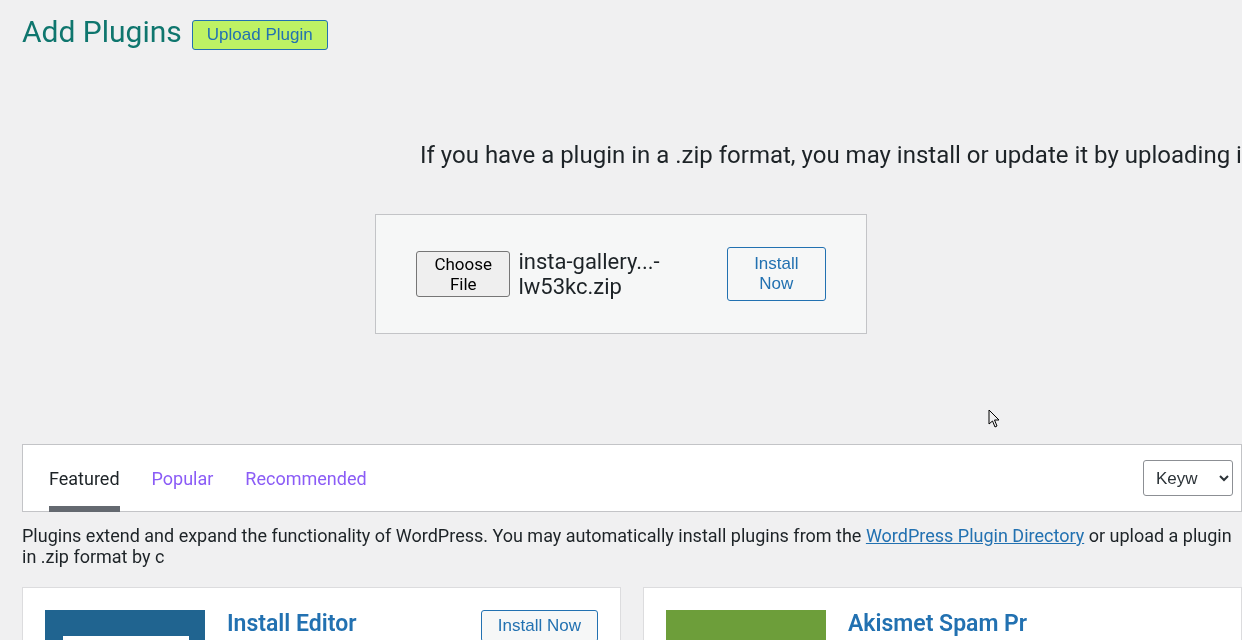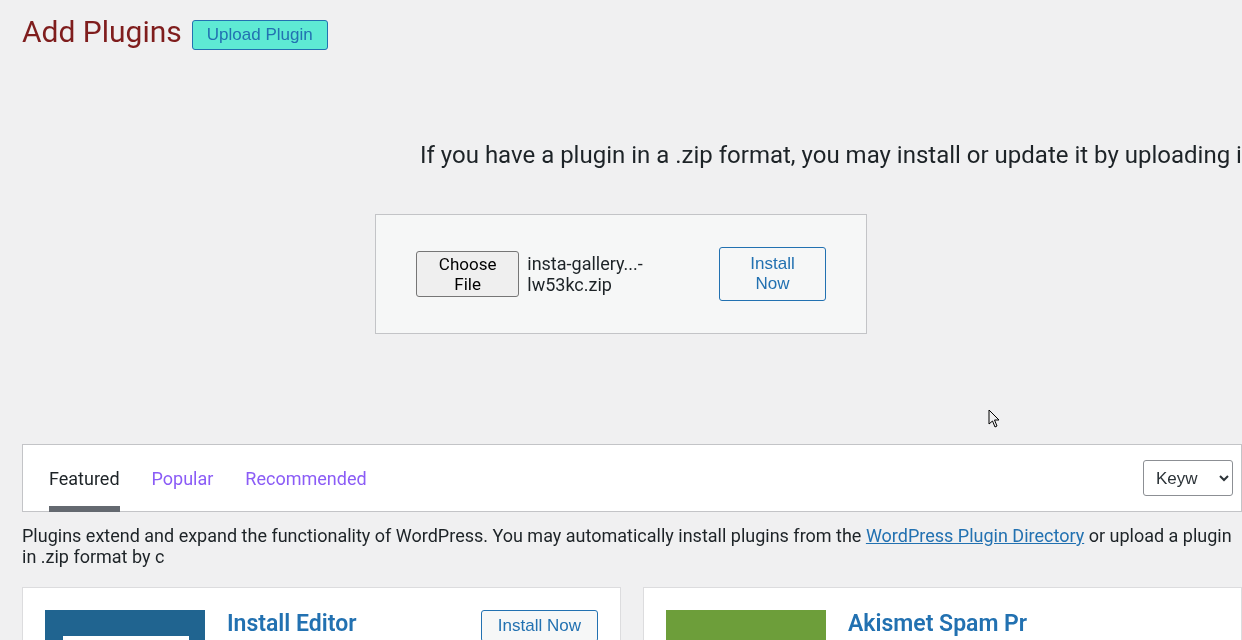--- a/index.html
+++ b/index.html
@@ -14,26 +14,26 @@
   }
   .header {
     display: flex;
     align-items: center;
     gap: 10px;
     padding: 12px 22px 0 22px;
   }
   .page-title {
     font-size: 30px;
     font-weight: 400;
-    color: #7f1d1d;
+    color: #0f766e;
     line-height: 1.3;
   }
   .upload-plugin-btn {
     border: 1px solid #2271b1;
-    background: #5eead4;
+    background: #bef264;
     color: #2271b1;
     font-size: 17px;
     padding: 4px 14px;
     cursor: pointer;
     border-radius: 3px;
     font-weight: 400;
     display: inline-block;
     margin-top: 6px;
   }
   .upload-description {
@@ -63,21 +63,21 @@
   .choose-file-btn {
     border: 1px solid #767676;
     background: #efefef;
     font-size: 17px;
     padding: 2px 10px;
     border-radius: 3px;
     cursor: pointer;
     font-family: inherit;
   }
   .file-name {
-    font-size: 18px;
+    font-size: 22px;
     color: #1d2327;
   }
   .install-now-btn {
     border: 1px solid #2271b1;
     background: #f6f7f7;
     color: #2271b1;
     font-size: 17px;
     padding: 6px 14px;
     border-radius: 3px;
     cursor: pointer;

